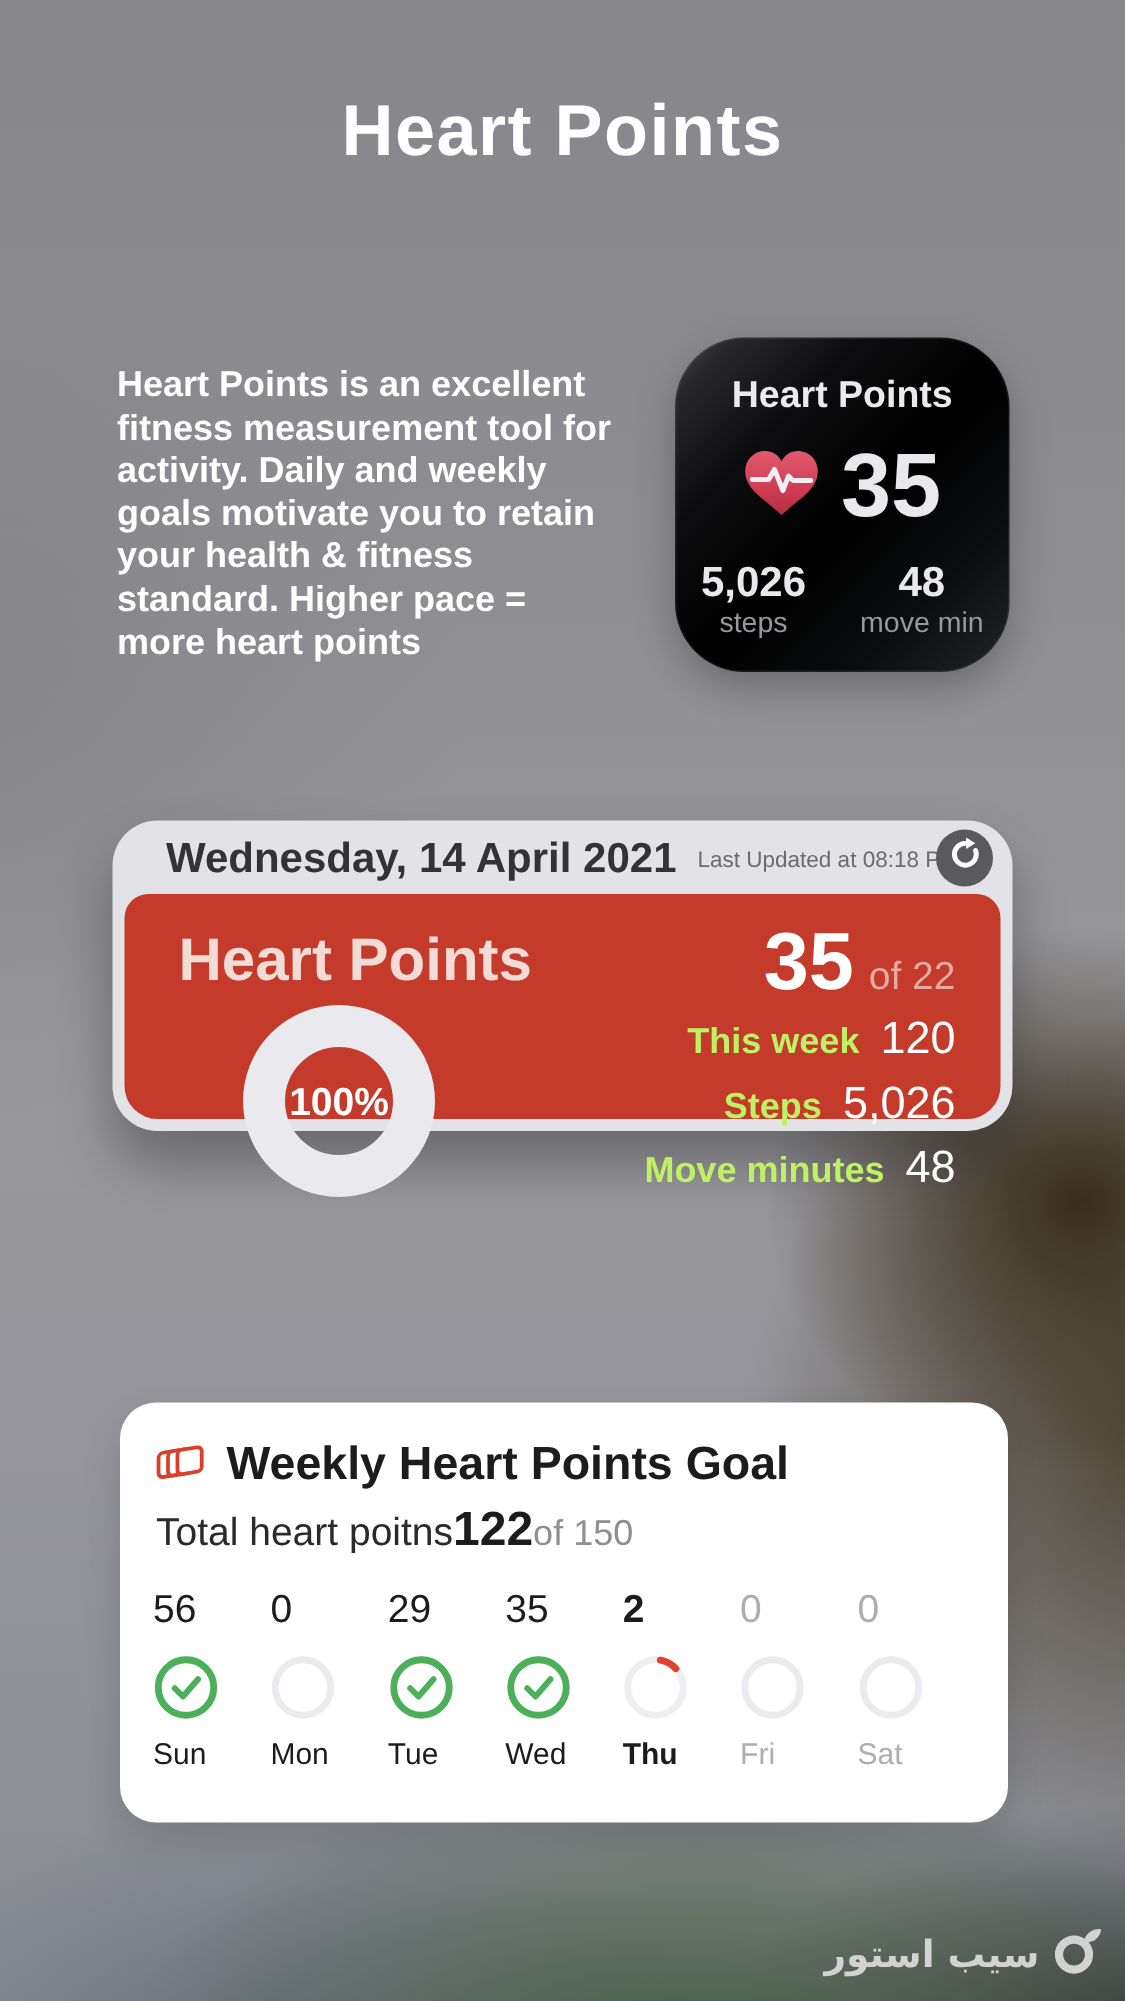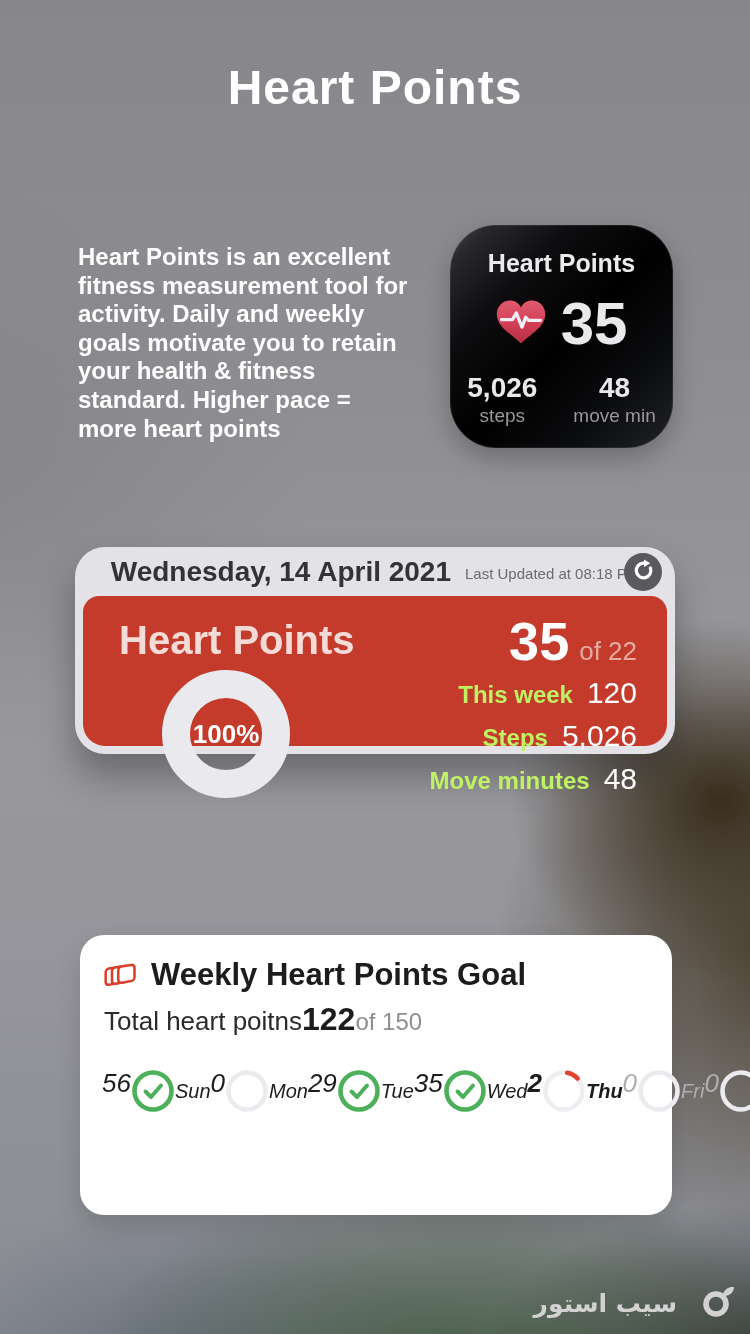--- a/index.html
+++ b/index.html
@@ -60,29 +60,29 @@
   
   .weekly-card{position:absolute;left:80px;top:935px;width:592px;height:280px;border-radius:24px;
     background:#ffffff;box-shadow:0 12px 26px rgba(0,0,0,0.14);}
   .weekly-title-row{position:absolute;left:23px;top:20px;display:flex;align-items:center;gap:12px;}
   .weekly-title{color:#1c1c1e;font-size:31px;font-weight:700;}
   .weekly-total-row{position:absolute;left:24px;top:66px;display:flex;align-items:baseline;}
   .weekly-total-label{color:#2a2a2c;font-size:26px;}
   .weekly-total-value{color:#1c1c1e;font-size:32px;font-weight:700;}
   .weekly-total-suffix{color:#8e8e93;font-size:24px;}
   .days-row{position:absolute;left:22px;right:22px;top:122px;display:flex;}
-  .day-col{flex:1;display:flex;flex-direction:row;align-items:center;font-style:italic;}
+  .day-col{flex:1;display:flex;flex-direction:column;align-items:flex-start;}
   .day-value{font-size:26px;color:#1c1c1e;height:34px;}
   .day-circle{margin-top:12px;width:44px;height:44px;}
   .day-label{margin-top:12px;font-size:20px;color:#1c1c1e;}
   .day-col.today .day-value,.day-col.today .day-label{font-weight:700;}
   .day-col.future .day-value,.day-col.future .day-label{color:#aeaeb2;}
 
   
-  .footer-brand{position:absolute;right:15px;bottom:12px;display:flex;align-items:center;gap:24px;direction:rtl;}
+  .footer-brand{position:absolute;right:15px;bottom:12px;display:flex;align-items:center;gap:8px;direction:rtl;}
   .brand-text{color:#d2d2d2;font-size:25px;font-weight:700;font-family:"DejaVu Sans",sans-serif;}
 </style>
 </head>
 <body>
 
 <div id="screen">
 
   <div class="page-title">Heart Points</div>
 
   <div class="intro">Heart Points is an excellent fitness measurement tool for activity. Daily and weekly goals motivate you to retain your health &amp; fitness standard. Higher pace = more heart points</div>

